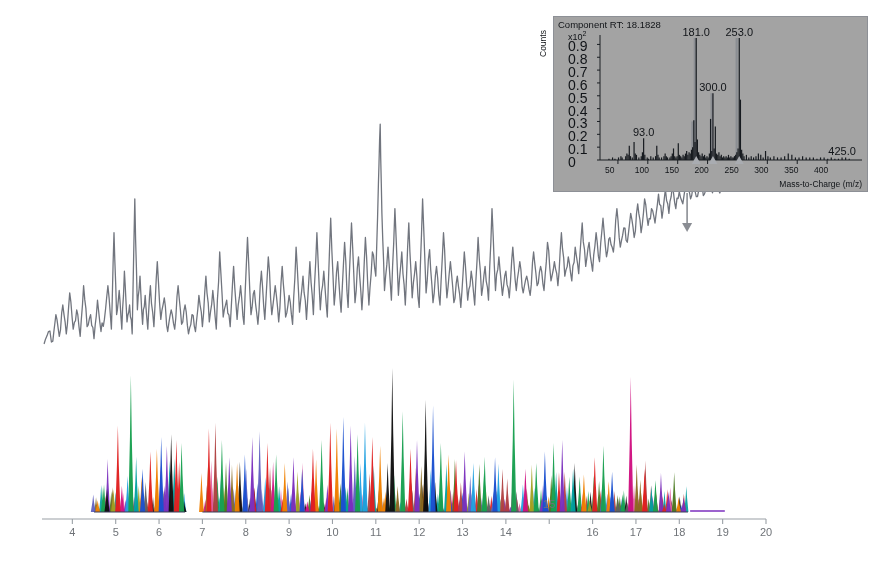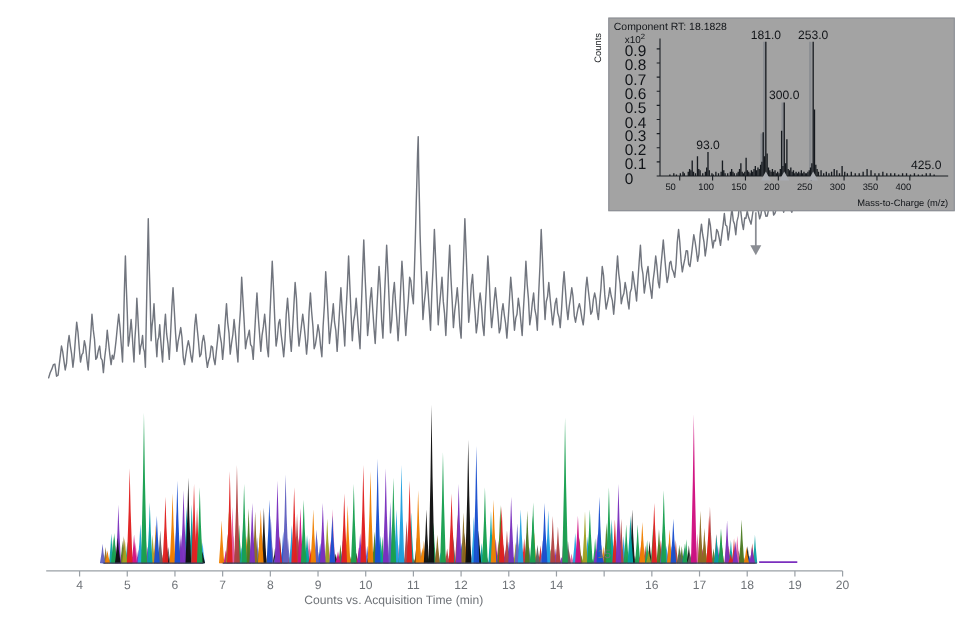--- a/index.html
+++ b/index.html
@@ -539,23 +539,20 @@
       <div class="axtick" style="left: 419.174px; top: 526px;">12</div>
       <div class="axtick" style="left: 462.527px; top: 526px;">13</div>
       <div class="axtick" style="left: 505.88px; top: 526px;">14</div>
       <div class="axtick" style="left: 549.234px; top: 498px;">15</div>
       <div class="axtick" style="left: 592.587px; top: 526px;">16</div>
       <div class="axtick" style="left: 635.94px; top: 526px;">17</div>
       <div class="axtick" style="left: 679.293px; top: 526px;">18</div>
       <div class="axtick" style="left: 722.647px; top: 526px;">19</div>
       <div class="axtick" style="left: 766px; top: 526px;">20</div>
     </div>
-  <div class="axis-title">
-    <span>Counts vs. Acquisition Time (min)</span>
-  </div>
 
   <svg class="layer" id="arrow-layer" viewBox="0 0 884 566" preserveAspectRatio="none">
       <line x1="687.097005988024" y1="193" x2="687.097005988024" y2="225" stroke="#8a8d93" stroke-width="1.6"></line>
       <path d="M682.097005988024,223 L687.097005988024,232 L692.097005988024,223 Z" fill="#8a8d93"></path>
     </svg>
 
   <div class="inset">
     <div class="inset-title">Component RT: 18.1828</div>
     <div class="inset-ylab">Counts</div>
     <div class="inset-exp">

